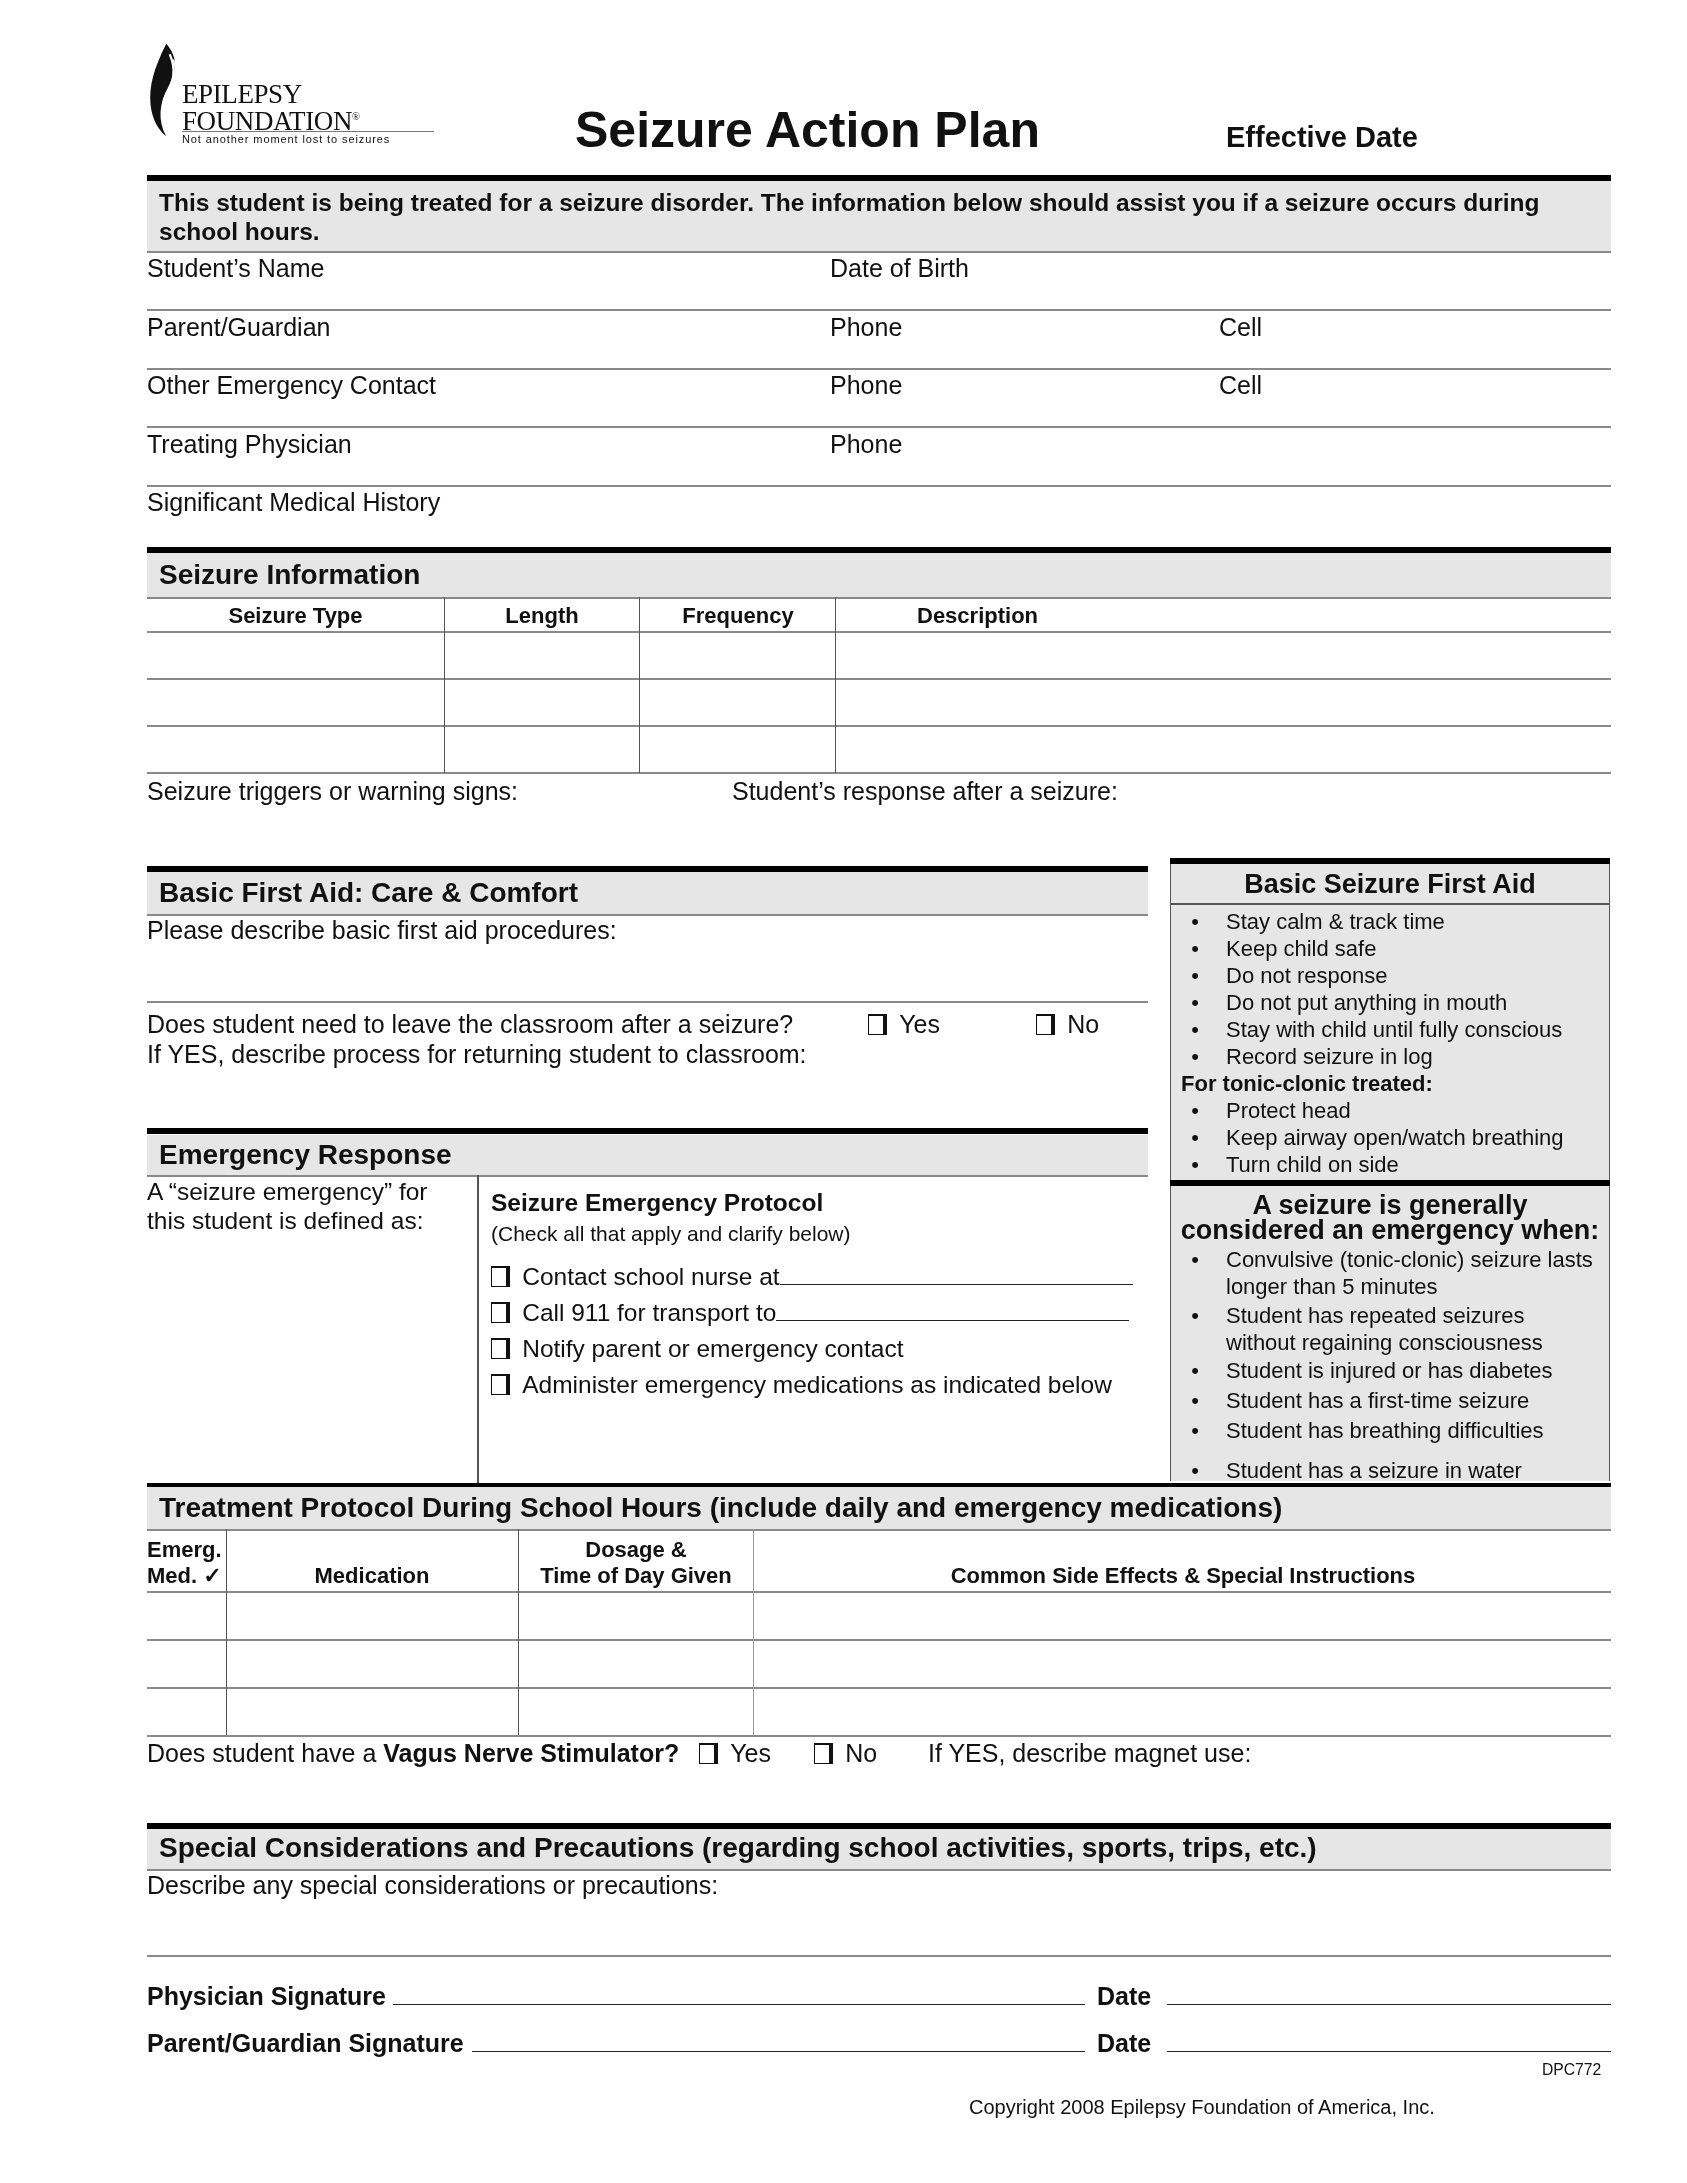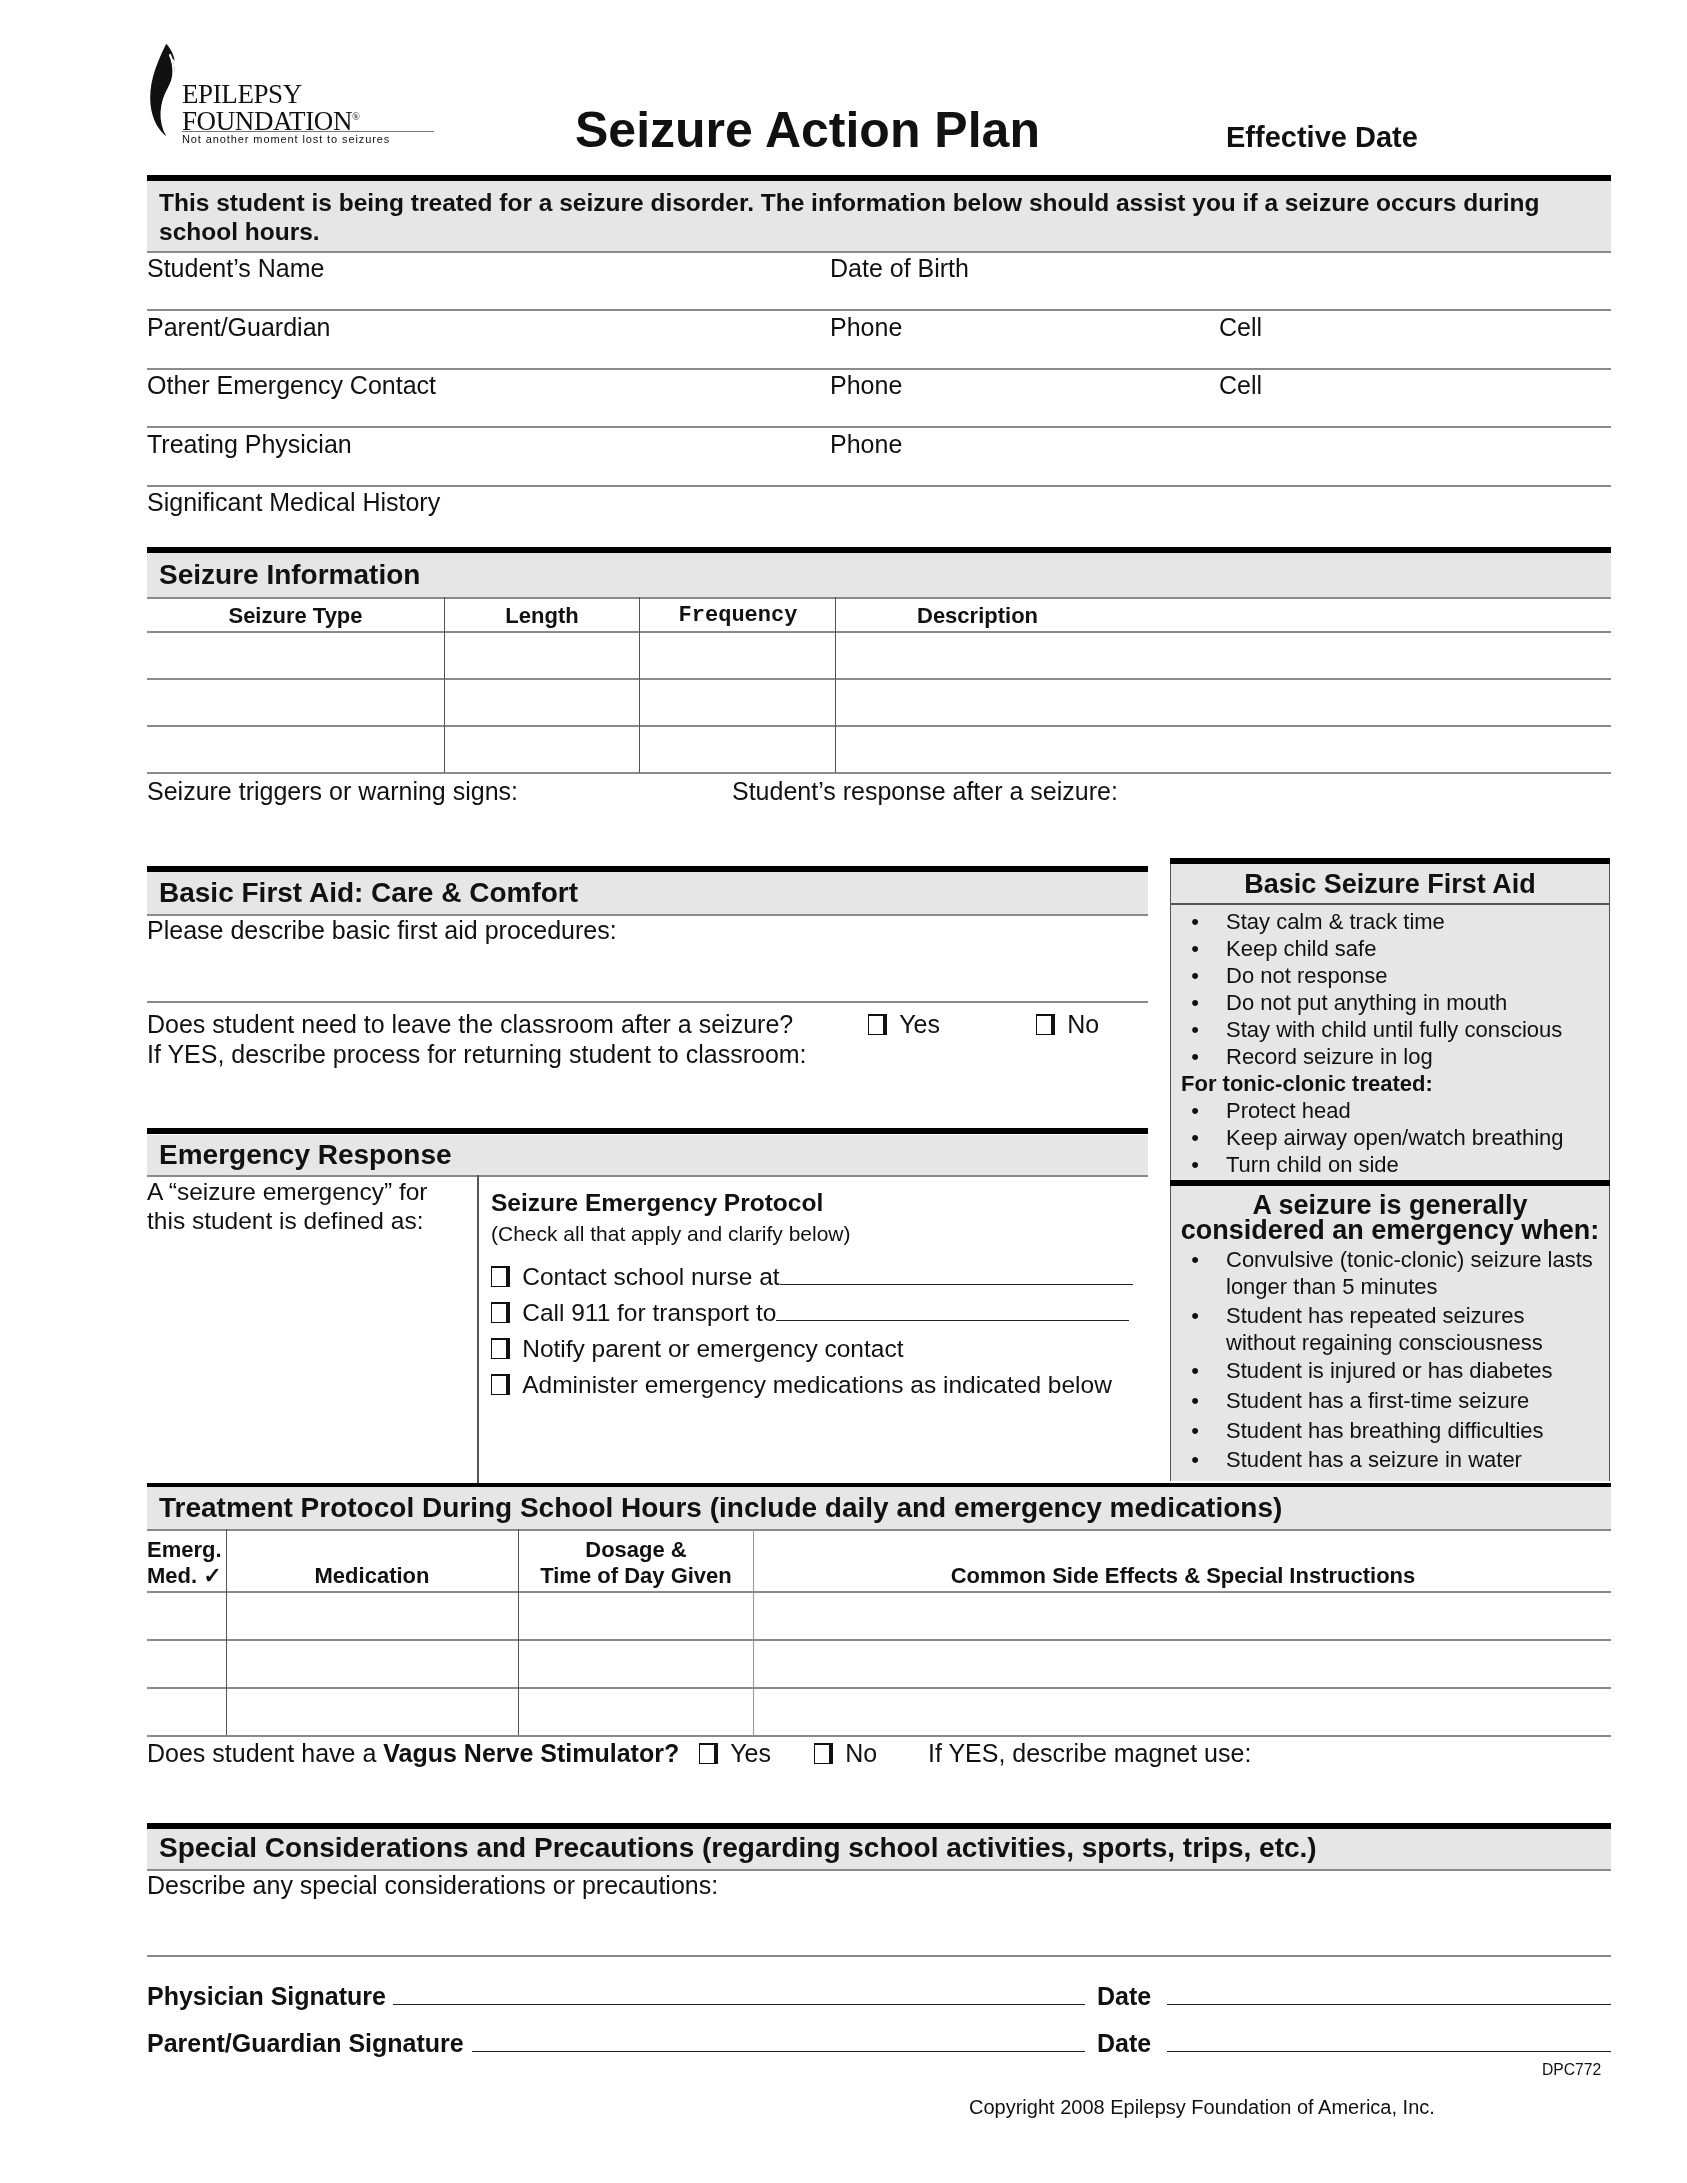--- a/index.html
+++ b/index.html
@@ -64,21 +64,21 @@
 
 <div class="abs t" style="left:147px;top:487px;">Significant Medical History</div>
 
 <div class="thick" style="left:147px;top:547px;width:1464px;"></div>
 <div class="band" style="left:147px;top:553px;width:1464px;height:44px;"></div>
 <div class="abs sec-title" style="left:159px;top:559px;">Seizure Information</div>
 <div class="hline" style="left:147px;top:597px;width:1464px;"></div>
 
 <div class="abs th" style="left:147px;top:603px;width:297px;">Seizure Type</div>
 <div class="abs th" style="left:445px;top:603px;width:194px;">Length</div>
-<div class="abs th" style="left:641px;top:603px;width:194px;font-family:Liberation Mono, monospace;">Frequency</div>
+<div class="abs th" style="left:641px;top:603px;width:194px;">Frequency</div>
 <div class="abs th" style="left:917px;top:603px;text-align:left;">Description</div>
 <div class="hline" style="left:147px;top:631px;width:1464px;"></div>
 <div class="hline" style="left:147px;top:678px;width:1464px;"></div>
 <div class="hline" style="left:147px;top:725px;width:1464px;"></div>
 <div class="hline" style="left:147px;top:772px;width:1464px;"></div>
 <div class="vline" style="left:444px;top:597px;height:176px;width:0.9px;"></div>
 <div class="vline" style="left:639px;top:597px;height:176px;width:0.9px;"></div>
 <div class="vline" style="left:835px;top:597px;height:176px;width:0.9px;"></div>
 
 <div class="abs t" style="left:147px;top:776px;">Seizure triggers or warning signs:</div>
@@ -122,21 +122,21 @@
 <div class="band" style="left:1170px;top:1186px;width:440px;height:295px;border-left:1.7px solid #555;border-right:1.7px solid #555;box-sizing:border-box;"></div>
 <div class="abs b" style="left:1170px;top:1193px;width:440px;text-align:center;font-size:27px;line-height:25px;">
   <div>A seizure is generally</div>
   <div>considered an emergency when:</div>
 </div>
 <ul class="bul abs" style="left:1179px;top:1246px;width:419px;">
   <li style="margin-bottom:1.7px;">Convulsive (tonic-clonic) seizure lasts longer than 5 minutes</li>
   <li style="margin-bottom:1.7px;">Student has repeated seizures without regaining consciousness</li>
   <li style="margin-bottom:2.6px;">Student is injured or has diabetes</li>
   <li style="margin-bottom:2.6px;">Student has a first-time seizure</li>
-  <li style="margin-bottom:2px;">Student has breathing difficulties</li>
+  <li style="margin-bottom:13px;">Student has breathing difficulties</li>
   <li>Student has a seizure in water</li>
 </ul>
 
 <div class="thick" style="left:147px;top:1128px;width:1001px;"></div>
 <div class="band" style="left:147px;top:1135px;width:1001px;height:40px;"></div>
 <div class="abs sec-title" style="left:159px;top:1139px;">Emergency Response</div>
 <div class="hline" style="left:147px;top:1175px;width:1001px;"></div>
 <div class="abs" style="left:147px;top:1177px;width:297px;font-size:24.5px;line-height:29px;">A “seizure emergency” for this student is defined as:</div>
 <div class="vline" style="left:477px;top:1175px;height:312px;"></div>
 <div class="abs b t" style="left:491px;top:1188px;font-size:24.5px;">Seizure Emergency Protocol</div>

